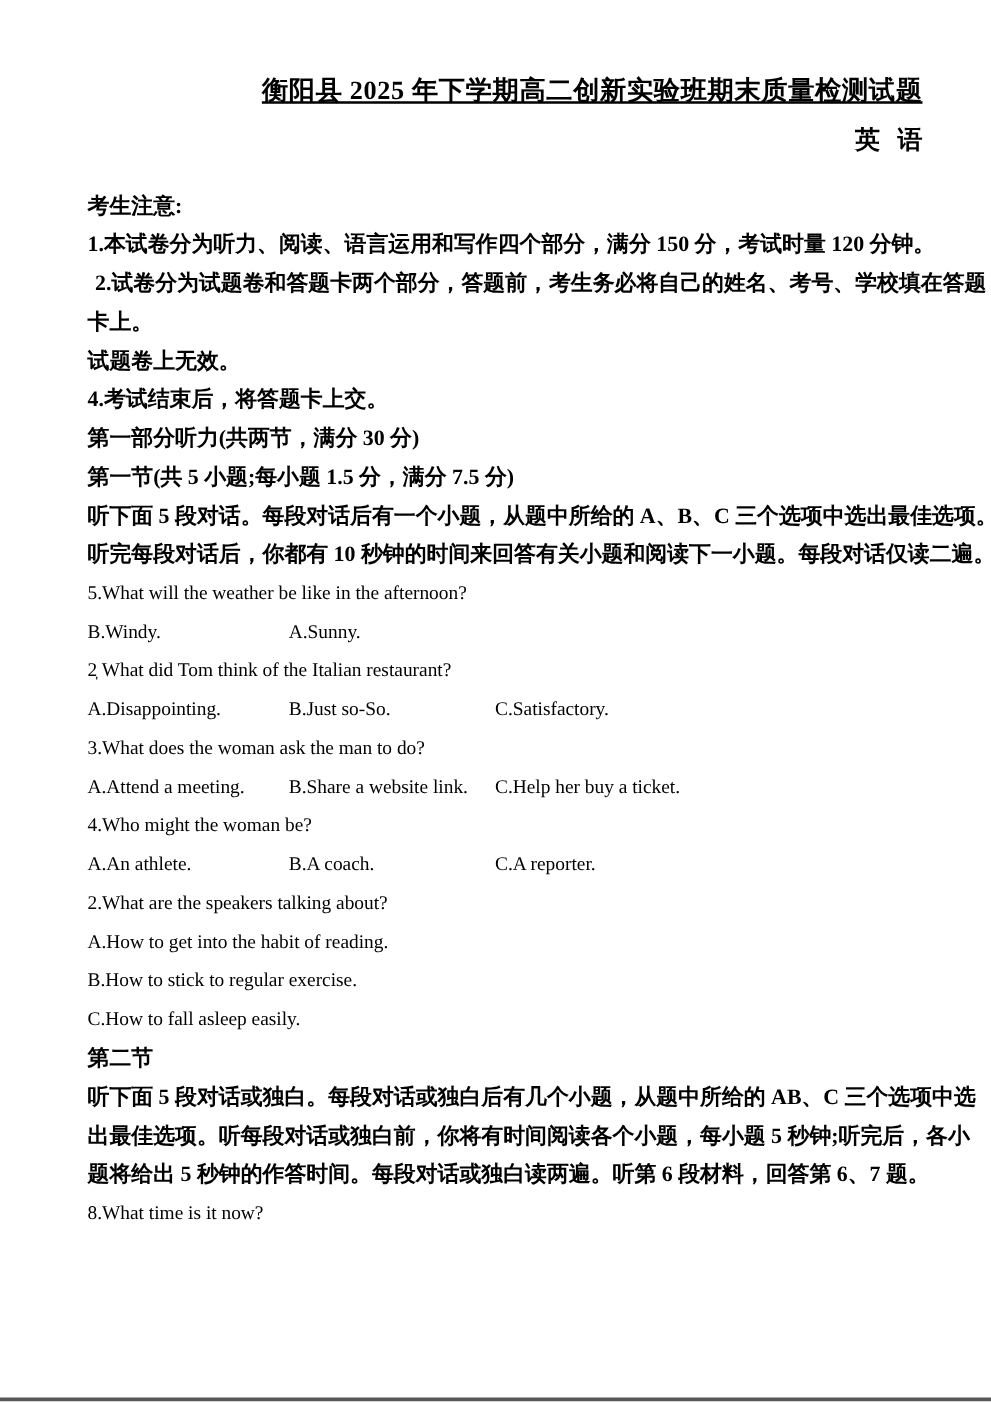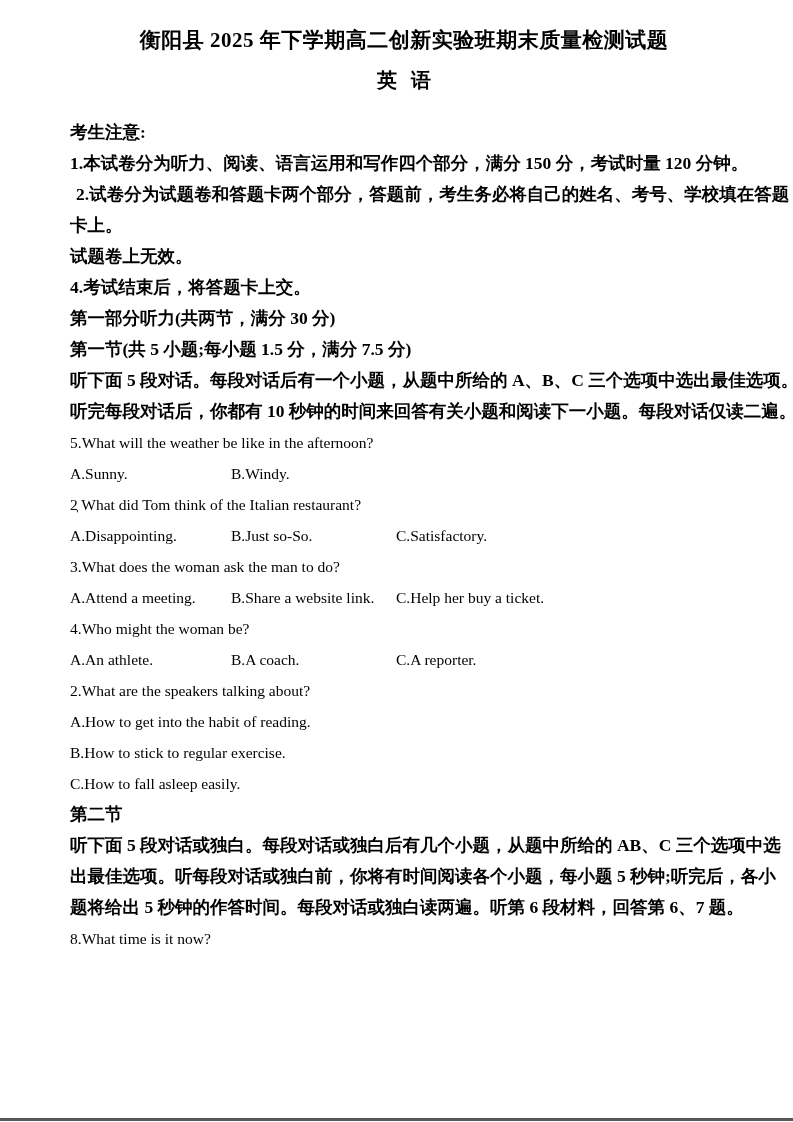--- a/index.html
+++ b/index.html
@@ -12,31 +12,32 @@
     overflow: hidden;
     font-family: "Liberation Serif", "DejaVu Serif", serif;
   }
   .content {
     position: absolute;
     left: 70px;
     top: 0;
     width: 668px;
   }
   .exam-title {
-    padding-top: 27px;
-    text-align: center;
+    padding-top: 59px;
+    text-align: right;
     font-weight: bold;
     font-size: 21px;
     line-height: 27px;
     white-space: nowrap;
     letter-spacing: 0.5px;
+    text-decoration: underline;
   }
   .subject-title {
     margin-top: 13px;
-    text-align: center;
+    text-align: right;
     font-weight: bold;
     font-size: 20px;
     line-height: 26px;
     word-spacing: 9px;
     white-space: nowrap;
   }
   .lines { margin-top: 24px; }
   .line {
     font-weight: bold;
     font-size: 17.5px;
@@ -88,22 +89,22 @@
       <div class="line">试题卷上无效。</div>
       <div class="line">4.考试结束后，将答题卡上交。</div>
 
       <div class="line">第一部分听力(共两节，满分 30 分)</div>
       <div class="line">第一节(共 5 小题;每小题 1.5 分，满分 7.5 分)</div>
       <div class="line">听下面 5 段对话。每段对话后有一个小题，从题中所给的 A、B、C 三个选项中选出最佳选项。</div>
       <div class="line">听完每段对话后，你都有 10 秒钟的时间来回答有关小题和阅读下一小题。每段对话仅读二遍。</div>
 
       <div class="line en">5.What will the weather be like in the afternoon?</div>
       <div class="line en opt-row">
+        <span>B.Windy.</span>
         <span>A.Sunny.</span>
-        <span>B.Windy.</span>
       </div>
 
       <div class="line en qwrap">
         <span>2 What did Tom think of the Italian restaurant?</span>
         <span class="stray-mark">'</span>
       </div>
       <div class="line en opt-row">
         <span>A.Disappointing.</span>
         <span>B.Just so-So.</span>
         <span>C.Satisfactory.</span>

